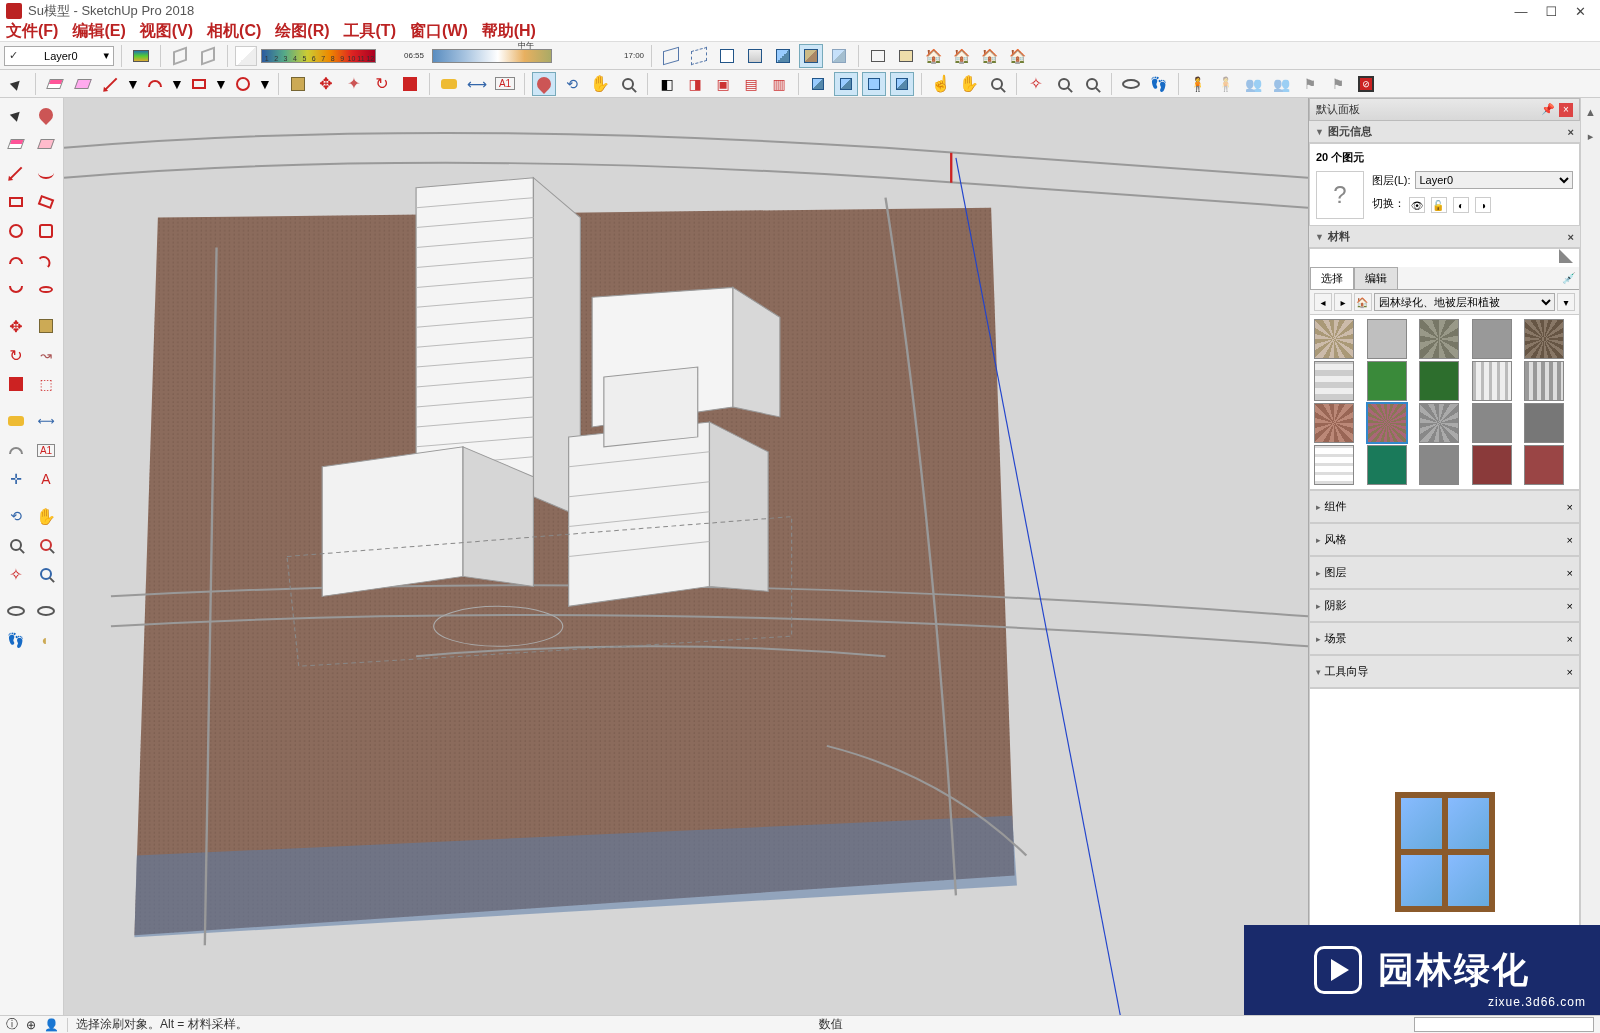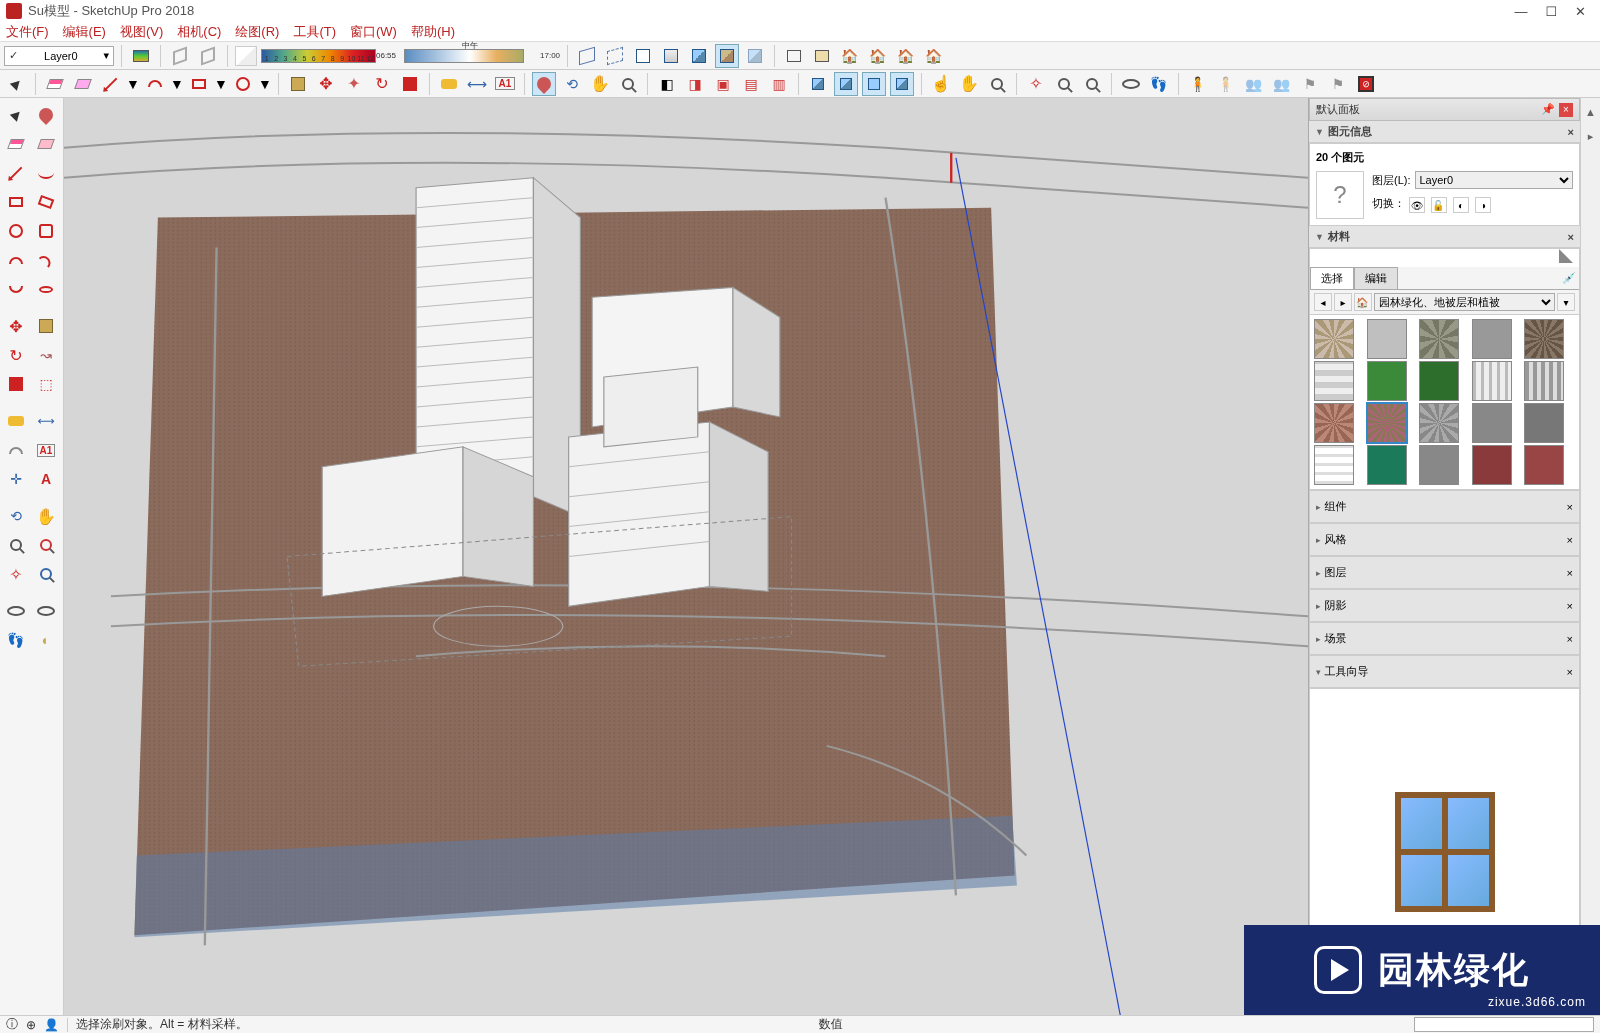--- a/index.html
+++ b/index.html
@@ -7,58 +7,58 @@
 
 
 .titlebar { height: 22px; background: #fff; display: flex; align-items: center; padding: 0 6px; }
 .titlebar .app-icon { width: 16px; height: 16px; background: #b22; border-radius: 2px; margin-right: 6px; }
 .titlebar .title { color: #555; font-size: 13px; flex: 1; }
 .titlebar .win-btns { display: flex; gap: 18px; margin-right: 8px; }
 .titlebar .win-btns span { color: #444; font-size: 13px; cursor: pointer; }
 
 
 .menubar { height: 20px; background: #fff; display: flex; align-items: center; padding: 0 6px; gap: 14px; border-bottom: 1px solid #ddd; }
-.menubar span { color: #b22; font-size: 13px; cursor: pointer; }
+.menubar span { color: #b22; font-size: 16px; cursor: pointer; font-weight: bold; }
 
 
 .toolbar-row { height: 28px; background: #f5f5f5; border-bottom: 1px solid #ccc; display: flex; align-items: center; padding: 0 4px; gap: 4px; }
 .toolbar-row .sep { width: 1px; height: 22px; background: #ccc; margin: 0 3px; }
 .tool-btn { width: 24px; height: 24px; display: inline-flex; align-items: center; justify-content: center; border: 1px solid transparent; cursor: pointer; font-size: 14px; }
 .tool-btn.active { background: #cde6f7; border: 1px solid #7ab; }
 .layer-select { width: 110px; height: 20px; border: 1px solid #aaa; background: #fff; font-size: 11px; padding: 0 4px; display:flex; align-items:center; justify-content:space-between;}
 .layer-select::before { content: "✓ "; color:#333;}
 
 
 .strip { display: flex; height: 22px; align-items: center; gap:0; }
 .strip .paper { width:22px; height:20px; background:linear-gradient(135deg,#fff 50%,#eee 50%); border:1px solid #ccc; margin-right:4px;}
 .strip .gradient { width: 115px; height: 14px; background: linear-gradient(90deg,#2b5aa0,#5a8,#cc3,#e80,#d22,#a02); border:1px solid #888; display:flex; align-items:flex-end;}
 .strip .gradient span { font-size:7px; color:#333; width:9.5px; text-align:center;}
 .strip .timebar { margin-left:8px; width:120px; height:14px; background:linear-gradient(90deg,#5a8dc0,#a8c4e0,#fff 55%,#e8b060,#aa6); border:1px solid #888; position:relative;}
-.strip .time-lbl { font-size:8px; color:#333; }
+.strip .time-lbl { font-size:8px; color:#333;margin-left:28px; }
 
 
 .main { display: flex; height: calc(100% - 22px - 20px - 28px - 28px - 18px); }
 
 
 .left-tools { width: 64px; background: #f5f5f5; border-right: 1px solid #ccc; display: flex; flex-direction: column; padding: 4px 2px; }
 .left-tools .pair { display: flex; gap: 2px; margin-bottom: 3px; }
 .lt { width: 28px; height: 26px; border: 1px solid transparent; display:flex; align-items:center; justify-content:center; cursor:pointer; font-size:14px; }
 
 
 .ic-arrow { width:0;height:0;border-left:9px solid #333;border-top:5px solid transparent;border-bottom:5px solid transparent; transform:rotate(-45deg);}
 .ic-eraser { width:14px;height:10px; background:linear-gradient(#f59,#f59 50%,#fff 50%); border:1px solid #888; transform:skewX(-20deg);}
 .ic-pencil { width:2px;height:16px;background:#c22; transform:rotate(45deg); position:relative;}
 .ic-pencil::after{content:"";position:absolute;bottom:-3px;left:-2px;border-left:3px solid transparent;border-right:3px solid transparent;border-top:4px solid #c22;}
 .ic-rect { width:14px;height:10px;border:2px solid #c22;}
 .ic-circ { width:14px;height:14px;border:2px solid #c22;border-radius:50%;}
 .ic-arc { width:14px;height:7px;border:2px solid #c22;border-bottom:none;border-radius:14px 14px 0 0;}
 .ic-move { color:#c22; font-size:16px;}
 .ic-rot { color:#c22; font-size:16px;}
 .ic-tape { width:16px;height:10px;background:#eb3;border-radius:3px;}
-.ic-text { color:#c22; font-weight:bold;}
+.ic-text { color:#c22; font-weight:normal;}
 .ic-paint { width:14px;height:14px;background:#c55;border-radius:50% 50% 50% 0; transform:rotate(-45deg);}
 .ic-eye { width:18px;height:10px;border:2px solid #555;border-radius:50%;}
 .ic-magnify { width:12px;height:12px;border:2px solid #555;border-radius:50%; position:relative;}
 .ic-magnify::after{content:"";position:absolute;width:6px;height:2px;background:#555;bottom:-3px;right:-5px;transform:rotate(45deg);}
 .ic-cube {width:14px;height:14px;background:linear-gradient(135deg,#9cf 50%,#58a 50%);border:1px solid #258;}
 .ic-hand{color:#c93;font-size:16px;}
 .ic-shoe{color:#333;font-size:14px;}
 .ic-cross{color:#c22;font-size:16px;}
 .ic-curve{width:16px;height:12px;border-bottom:2px solid #c22;border-radius:0 0 50% 50%;}
 

